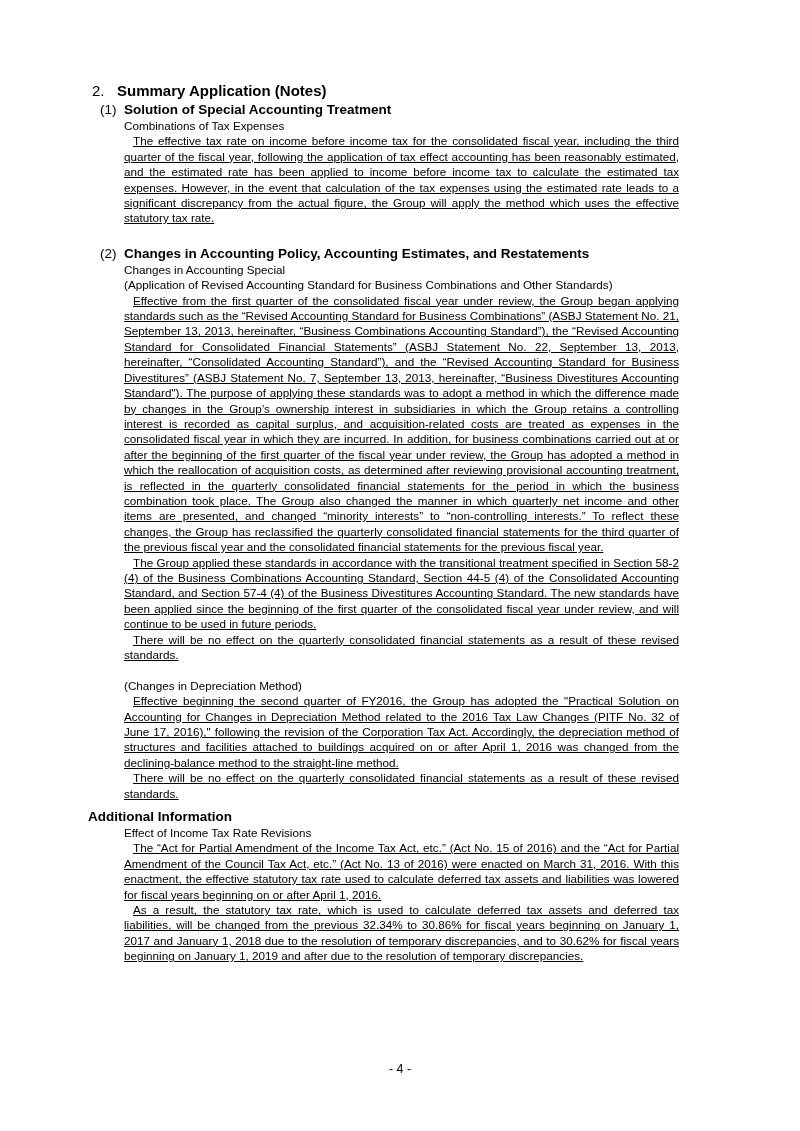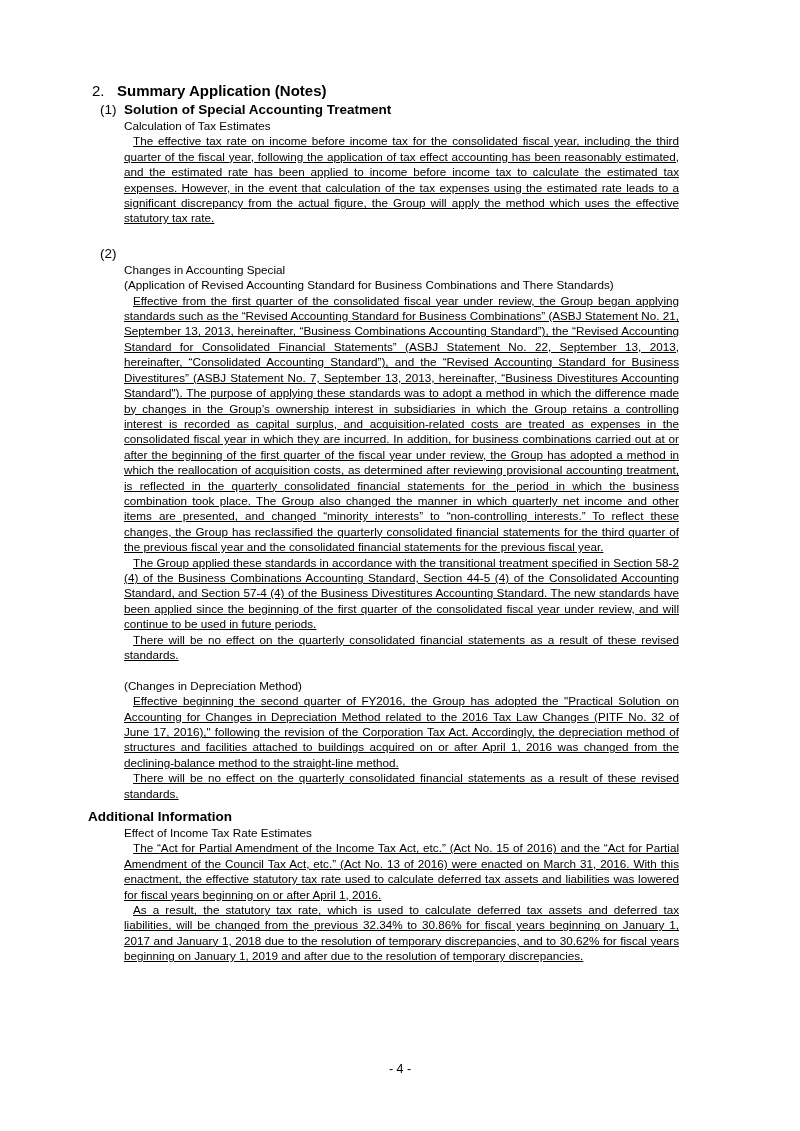--- a/index.html
+++ b/index.html
@@ -72,41 +72,42 @@
   <div class="doc-title">
     <span class="num">2.</span>
     <span>Summary Application (Notes)</span>
   </div>
 
   <div class="sec-head mt3">
     <span class="num">(1)</span>
     <span>Solution of Special Accounting Treatment</span>
   </div>
   <div class="body-block">
-    <p class="plain-label mt2">Calculation of Tax Estimates</p>
+    <p class="plain-label mt2">Combinations of Tax Expenses</p>
     <p class="para">The effective tax rate on income before income tax for the consolidated fiscal year, including the third quarter of the fiscal year, following the application of tax effect accounting has been reasonably estimated, and the estimated rate has been applied to income before income tax to calculate the estimated tax expenses. However, in the event that calculation of the tax expenses using the estimated rate leads to a significant discrepancy from the actual figure, the Group will apply the method which uses the effective statutory tax rate.</p>
   </div>
 
   <div class="sec-head mt20">
     <span class="num">(2)</span>
+    <span>Changes in Accounting Policy, Accounting Estimates, and Restatements</span>
   </div>
   <div class="body-block">
     <p class="plain-label mt2">Changes in Accounting Special</p>
-    <p class="plain-label">(Application of Revised Accounting Standard for Business Combinations and There Standards)</p>
+    <p class="plain-label">(Application of Revised Accounting Standard for Business Combinations and Other Standards)</p>
     <p class="para">Effective from the first quarter of the consolidated fiscal year under review, the Group began applying standards such as the “Revised Accounting Standard for Business Combinations” (ASBJ Statement No. 21, September 13, 2013, hereinafter, “Business Combinations Accounting Standard”), the “Revised Accounting Standard for Consolidated Financial Statements” (ASBJ Statement No. 22, September 13, 2013, hereinafter, “Consolidated Accounting Standard”), and the “Revised Accounting Standard for Business Divestitures” (ASBJ Statement No. 7, September 13, 2013, hereinafter, “Business Divestitures Accounting Standard"). The purpose of applying these standards was to adopt a method in which the difference made by changes in the Group’s ownership interest in subsidiaries in which the Group retains a controlling interest is recorded as capital surplus, and acquisition-related costs are treated as expenses in the consolidated fiscal year in which they are incurred. In addition, for business combinations carried out at or after the beginning of the first quarter of the fiscal year under review, the Group has adopted a method in which the reallocation of acquisition costs, as determined after reviewing provisional accounting treatment, is reflected in the quarterly consolidated financial statements for the period in which the business combination took place. The Group also changed the manner in which quarterly net income and other items are presented, and changed “minority interests” to “non-controlling interests.” To reflect these changes, the Group has reclassified the quarterly consolidated financial statements for the third quarter of the previous fiscal year and the consolidated financial statements for the previous fiscal year.</p>
     <p class="para">The Group applied these standards in accordance with the transitional treatment specified in Section 58-2 (4) of the Business Combinations Accounting Standard, Section 44-5 (4) of the Consolidated Accounting Standard, and Section 57-4 (4) of the Business Divestitures Accounting Standard. The new standards have been applied since the beginning of the first quarter of the consolidated fiscal year under review, and will continue to be used in future periods.</p>
     <p class="para">There will be no effect on the quarterly consolidated financial statements as a result of these revised standards.</p>
     <div class="gap-line"></div>
     <p class="plain-label">(Changes in Depreciation Method)</p>
     <p class="para">Effective beginning the second quarter of FY2016, the Group has adopted the "Practical Solution on Accounting for Changes in Depreciation Method related to the 2016 Tax Law Changes (PITF No. 32 of June 17, 2016)," following the revision of the Corporation Tax Act. Accordingly, the depreciation method of structures and facilities attached to buildings acquired on or after April 1, 2016 was changed from the declining-balance method to the straight-line method.</p>
     <p class="para">There will be no effect on the quarterly consolidated financial statements as a result of these revised standards.</p>
   </div>
 
   <div class="add-head mt24">Additional Information</div>
   <div class="body-block">
-    <p class="plain-label mt6">Effect of Income Tax Rate Estimates</p>
+    <p class="plain-label mt6">Effect of Income Tax Rate Revisions</p>
     <p class="para">The “Act for Partial Amendment of the Income Tax Act, etc.” (Act No. 15 of 2016) and the “Act for Partial Amendment of the Council Tax Act, etc.” (Act No. 13 of 2016) were enacted on March 31, 2016. With this enactment, the effective statutory tax rate used to calculate deferred tax assets and liabilities was lowered for fiscal years beginning on or after April 1, 2016.</p>
     <p class="para">As a result, the statutory tax rate, which is used to calculate deferred tax assets and deferred tax liabilities, will be changed from the previous 32.34% to 30.86% for fiscal years beginning on January 1, 2017 and January 1, 2018 due to the resolution of temporary discrepancies, and to 30.62% for fiscal years beginning on January 1, 2019 and after due to the resolution of temporary discrepancies.</p>
   </div>
 
   <div class="footer">- 4 -</div>
 
 </div>
 
 </body></html>

